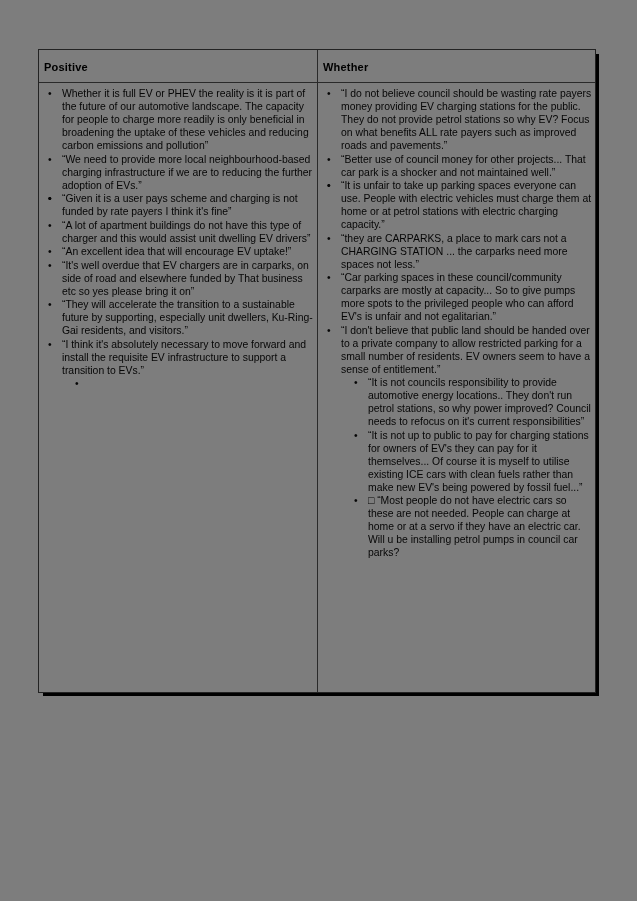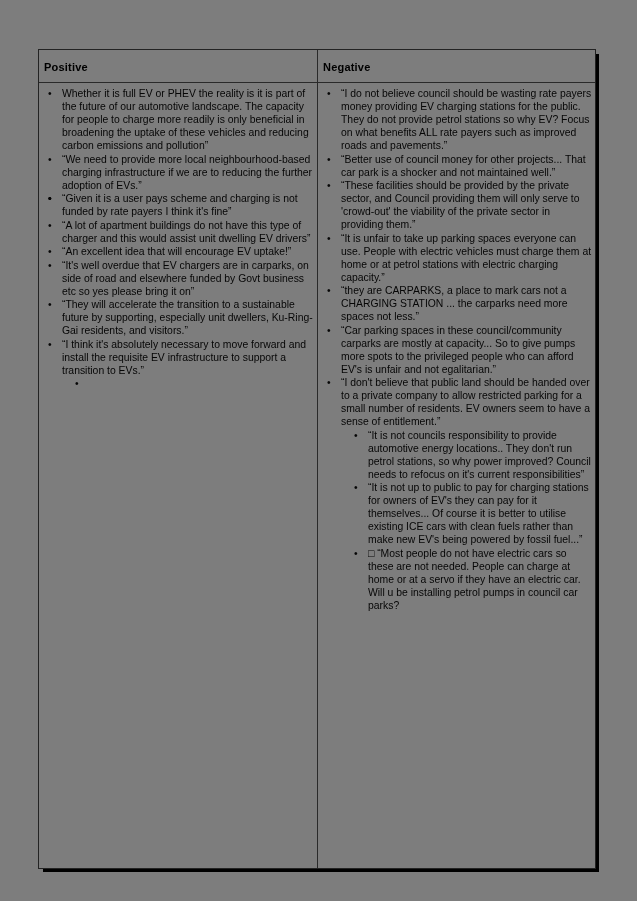--- a/index.html
+++ b/index.html
@@ -7,21 +7,21 @@
     width: 637px; height: 901px;
     background: #7d7d7d;
     font-family: "Liberation Sans", sans-serif;
     position: relative;
     overflow: hidden;
   }
   .doc-table {
     position: absolute;
     left: 38px; top: 49px;
     width: 558px;
-    height: 820px;
+    height: 644px;
     border: 1px solid #232323;
     box-shadow: 4px 4px 0 -1px #000000;
     display: flex;
     flex-direction: row;
     align-items: stretch;
     box-sizing: border-box;
   }
   .col {
     width: 50%;
     box-sizing: border-box;
@@ -70,34 +70,34 @@
   <div class="col">
     <div class="col-header">Positive</div>
     <ul class="bullets">
         <li class="l1"><span class="bullet">•</span><span>Whether it is full EV or PHEV the reality is it is part of the future of our automotive landscape. The capacity for people to charge more readily is only beneficial in broadening the uptake of these vehicles and reducing carbon emissions and pollution”</span></li>
         <li class="l1"><span class="bullet">•</span><span>“We need to provide more local neighbourhood-based charging infrastructure if we are to reducing the further adoption of EVs.”</span></li>
         <li class="l1"><span class="bullet">•</span></li>
         <li class="l1"><span class="bullet">•</span></li>
         <li class="l1"><span class="bullet">•</span><span>“Given it is a user pays scheme and charging is not funded by rate payers I think it's fine”</span></li>
         <li class="l1"><span class="bullet">•</span><span>“A lot of apartment buildings do not have this type of charger and this would assist unit dwelling EV drivers”</span></li>
         <li class="l1"><span class="bullet">•</span><span>“An excellent idea that will encourage EV uptake!”</span></li>
-        <li class="l1"><span class="bullet">•</span><span>“It's well overdue that EV chargers are in carparks, on side of road and elsewhere funded by Govt business etc so yes please bring it on”</span></li>
+        <li class="l1"><span class="bullet">•</span><span>“It's well overdue that EV chargers are in carparks, on side of road and elsewhere funded by That business etc so yes please bring it on”</span></li>
         <li class="l1"><span class="bullet">•</span><span>“They will accelerate the transition to a sustainable future by supporting, especially unit dwellers, Ku-Ring-Gai residents, and visitors.”</span></li>
         <li class="l1"><span class="bullet">•</span><span>“I think it's absolutely necessary to move forward and install the requisite EV infrastructure to support a transition to EVs.”</span></li>
         <li class="l2"><span class="bullet">•</span><span></span></li>
       </ul>
   </div>
   <div class="col">
-    <div class="col-header">Negative</div>
+    <div class="col-header">Whether</div>
     <ul class="bullets">
         <li class="l1"><span class="bullet">•</span><span>“I do not believe council should be wasting rate payers money providing EV charging stations for the public. They do not provide petrol stations so why EV? Focus on what benefits ALL rate payers such as improved roads and pavements.”</span></li>
         <li class="l1"><span class="bullet">•</span><span>“Better use of council money for other projects... That car park is a shocker and not maintained well.”</span></li>
-        <li class="l1"><span class="bullet">•</span><span>“These facilities should be provided by the private sector, and Council providing them will only serve to 'crowd-out' the viability of the private sector in providing them.”</span></li>
+        <li class="l1"><span class="bullet">•</span></li>
         <li class="l1"><span class="bullet">•</span><span>“It is unfair to take up parking spaces everyone can use. People with electric vehicles must charge them at home or at petrol stations with electric charging capacity.”</span></li>
         <li class="l1"><span class="bullet">•</span><span>“they are CARPARKS, a place to mark cars not a CHARGING STATION ... the carparks need more spaces not less.”</span></li>
         <li class="l1"><span class="bullet">•</span><span>“Car parking spaces in these council/community carparks are mostly at capacity... So to give pumps more spots to the privileged people who can afford EV's is unfair and not egalitarian.”</span></li>
         <li class="l1"><span class="bullet">•</span><span>“I don't believe that public land should be handed over to a private company to allow restricted parking for a small number of residents. EV owners seem to have a sense of entitlement.”</span></li>
         <li class="l2"><span class="bullet">•</span><span>“It is not councils responsibility to provide automotive energy locations.. They don't run petrol stations, so why power improved? Council needs to refocus on it's current responsibilities”</span></li>
-        <li class="l2"><span class="bullet">•</span><span>“It is not up to public to pay for charging stations for owners of EV's they can pay for it themselves... Of course it is better to utilise existing ICE cars with clean fuels rather than make new EV's being powered by fossil fuel...”</span></li>
+        <li class="l2"><span class="bullet">•</span><span>“It is not up to public to pay for charging stations for owners of EV's they can pay for it themselves... Of course it is myself to utilise existing ICE cars with clean fuels rather than make new EV's being powered by fossil fuel...”</span></li>
         <li class="l2"><span class="bullet">•</span><span>□ “Most people do not have electric cars so these are not needed. People can charge at home or at a servo if they have an electric car. Will u be installing petrol pumps in council car parks?</span></li>
       </ul>
   </div>
 </div>
 
 </body></html>

